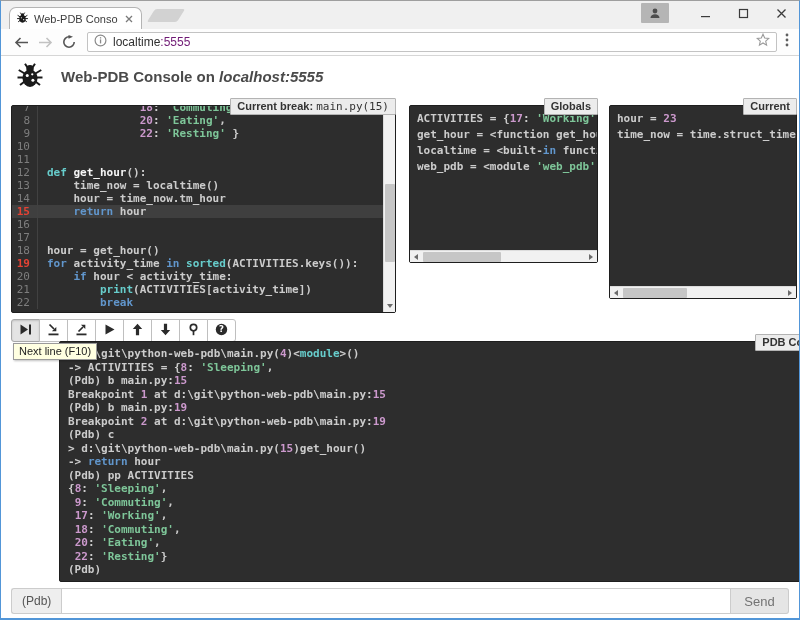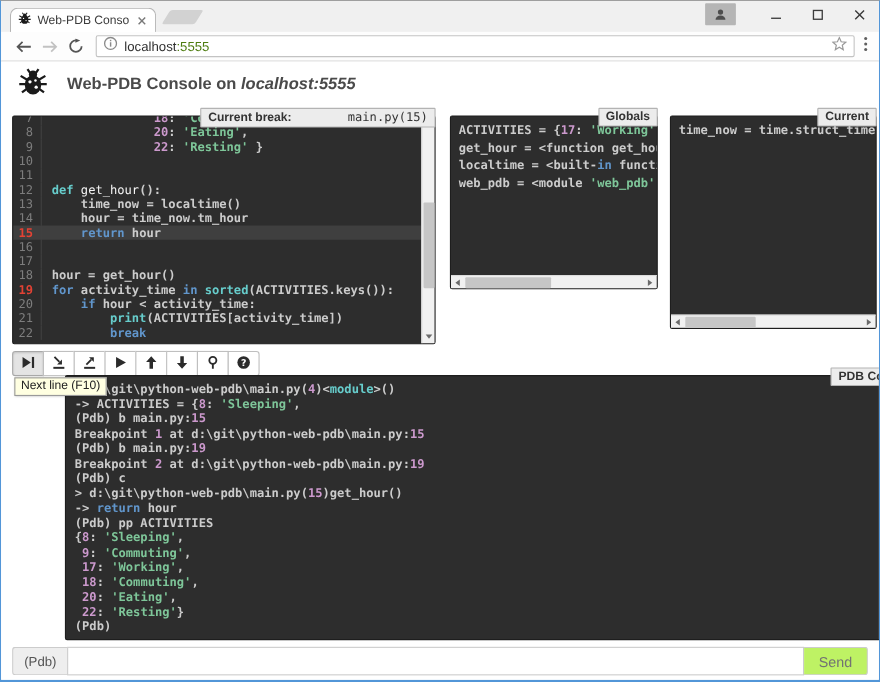--- a/index.html
+++ b/index.html
@@ -27,50 +27,50 @@
   .profile-btn { width:28px; height:20px; background:#b5b5b5; border-radius:1px;
                  display:flex; align-items:center; justify-content:center; margin-right:10px; }
   .win-btn { width:24px; height:20px; display:flex; align-items:center; justify-content:center; }
   .navbar { position:absolute; left:0; top:28px; right:0; height:27px; background:#fdfdfd;
             border-bottom:1px solid #d6d6d6; display:flex; align-items:center; }
   .nav-icon { width:24px; display:flex; justify-content:center; align-items:center; flex:none; }
   .nav-icon.back { margin-left:8px; }
   .omnibox { flex:1; height:20px; margin:0 8px 0 6px; background:#fff; border:1px solid #c3c3c3;
              border-radius:2px; display:flex; align-items:center; padding:0 6px; gap:6px; }
   .omnibox .url { font-size:12px; color:#303030; flex:1; }
-  .omnibox .url .port { color:#4d7c0f; }
+  .omnibox .url .port { color:#701a75; }
   .menu-dots { margin-right:10px; }
   
   .page { position:absolute; left:0; top:55px; right:0; bottom:0; background:#fff; }
   .app-header { position:absolute; left:0; top:0; right:0; height:41px; display:flex;
                 align-items:center; gap:16px; padding-left:14px; }
   .app-title { font-size:15px; font-weight:bold; color:#4a4a4a; }
   .app-title .host { font-style:italic; }
   .panel { position:absolute; background:var(--panel-bg,#2d2d2d); border:1px solid #1e1e1e; border-radius:2px; }
   .panel-label { position:absolute; top:-8px; right:-1px; background:#ececec; border:1px solid #b3b3b3;
                  padding:0 6px; font-size:11px; line-height:15px; font-weight:bold; color:#333;
                  z-index:6; white-space:nowrap; border-radius:1px; }
   .panel-label .mono { font-family:"DejaVu Sans Mono", monospace; font-weight:normal; }
-  .mono { font-family:"DejaVu Sans Mono", monospace;margin-left:48px; }
+  .mono { font-family:"DejaVu Sans Mono", monospace; }
   
   .code-panel { left:10px; top:49px; width:385px; height:208px; }
   .code-clip { position:absolute; left:0; top:0; right:12px; bottom:0; overflow:hidden; }
   .code-lines { margin-top:-5px; font-family:"DejaVu Sans Mono", monospace; font-size:11px;
                 line-height:13px; font-weight:600; white-space:pre; }
   .crow { display:flex; }
   .crow.cur { background:var(--current-line-bg,#3f3f3f); }
   .ln { flex:none; width:26px; text-align:right; padding-right:7px; color:#7d7d7d;
         border-right:1px solid #414141; margin-right:9px; font-weight:normal; }
   .ln.bp { color:var(--breakpoint-red,#e34234); font-weight:700; }
   .tk-p { color:var(--code-plain,#ccc); }
   .tk-k { color:var(--code-keyword,#6196cc); }
   .tk-b { color:var(--code-builtin,#67cdcc);text-align:center; }
   .tk-n { color:var(--code-number,#cc99cd); }
   .tk-s { color:var(--code-string,#7ec699); }
-  .tk-f { color:#f5f5f5; font-weight:400;margin-top:12px; }
+  .tk-f { color:#f5f5f5; font-weight:700;margin-top:12px; }
   
   .globals-panel { left:408px; top:49px; width:189px; height:158px; }
   .locals-panel  { left:608px; top:49px; width:188px; height:194px; }
   .vars-lines { position:absolute; left:0; top:0; right:0; bottom:12px; overflow:hidden;
                 padding:5px 7px; font-family:"DejaVu Sans Mono", monospace; font-size:11px;
                 line-height:16px; font-weight:600; white-space:pre; }
   
   .console-panel { left:10px; top:285px; width:780px; height:241px;margin-left:48px; }
   .console-lines { position:absolute; left:0; top:0; right:12px; bottom:0; overflow:hidden;
                    padding:5px 8px; font-family:"DejaVu Sans Mono", monospace; font-size:11px;
@@ -96,21 +96,21 @@
   .dbg-btn.active { background:#e4e4e4; border-color:#a8a8a8; box-shadow:inset 0 1px 2px rgba(0,0,0,.15); }
   .tooltip { position:absolute; left:12px; top:287px; z-index:10; background:#ffffe1;
              border:1px solid #9a9a9a; padding:1px 5px 2px; font-size:11px; color:#222;
              box-shadow:1px 1px 2px rgba(0,0,0,.25); white-space:nowrap; }
   
   .input-row { position:absolute; left:10px; right:10px; top:532px; height:26px; display:flex; }
   .addon { background:#eee; border:1px solid #ccc; border-right:none; border-radius:3px 0 0 3px;
            padding:0 10px; font-size:12px; color:#555; display:flex; align-items:center; }
   .cmd-input { flex:1; border:1px solid #ccc; border-radius:0; padding:0 8px; font-size:12px;
                font-family:"Liberation Sans", sans-serif; outline:none; }
-  .send-btn { width:58px; background:#bef264; border:1px solid #ccc; border-left:none;
+  .send-btn { width:58px; background:#e5e5e5; border:1px solid #ccc; border-left:none;
               border-radius:0 3px 3px 0; font-size:13px; color:#737373; cursor:pointer; }
 </style>
 </head>
 <body>
 
 <div class="titlebar">
   <div class="tab">
     <span>
       <svg width="13" height="13" viewBox="0 0 24 24">
           <g stroke="#1a1a1a" stroke-width="1.8" fill="none">
@@ -180,21 +180,21 @@
       </svg>
   </span>
   <div class="omnibox">
     <span>
       <svg width="13" height="13" viewBox="0 0 13 13">
           <circle cx="6.5" cy="6.5" r="5.4" fill="none" stroke="#8a8a8a" stroke-width="1.2"></circle>
           <rect x="5.9" y="5.4" width="1.3" height="4" fill="#8a8a8a"></rect>
           <rect x="5.9" y="3.2" width="1.3" height="1.3" fill="#8a8a8a"></rect>
         </svg>
     </span>
-    <span class="url"><span>localhost</span><span class="port">:5555</span></span>
+    <span class="url"><span>localtime</span><span class="port">:5555</span></span>
     <span>
       <svg width="14" height="14" viewBox="0 0 14 14">
           <path d="M7 1.2 L8.7 5 L12.8 5.4 L9.7 8.1 L10.6 12.2 L7 10 L3.4 12.2 L4.3 8.1 L1.2 5.4 L5.3 5 Z" fill="none" stroke="#9a9a9a" stroke-width="1.1"></path>
         </svg>
     </span>
   </div>
   <span class="menu-dots">
     <svg width="4" height="14" viewBox="0 0 4 14">
         <circle cx="2" cy="2" r="1.4" fill="#5f5f5f"></circle>
         <circle cx="2" cy="7" r="1.4" fill="#5f5f5f"></circle>
@@ -253,21 +253,21 @@
         </div>
       <div class="hthumb" style="left:13px; width:78px;"></div>
       <div class="sb-btn" style="right:0; top:0;">
           <span class="tri-right"></span>
         </div>
     </div>
   </div>
 
   <div class="panel locals-panel">
     <div class="panel-label">Current</div>
-    <div class="vars-lines" id="locals-lines"><div><span class="tk-p">time_now = time.struct_time(tm_yea</span></div></div>
+    <div class="vars-lines" id="locals-lines"><div><span class="tk-p">hour = </span><span class="tk-n">23</span></div><div><span class="tk-p">time_now = time.struct_time(tm_yea</span></div></div>
     <div class="hscroll">
       <div class="sb-btn" style="left:0; top:0;">
           <span class="tri-left"></span>
         </div>
       <div class="hthumb" style="left:13px; width:64px;"></div>
       <div class="sb-btn" style="right:0; top:0;">
           <span class="tri-right"></span>
         </div>
     </div>
   </div>

